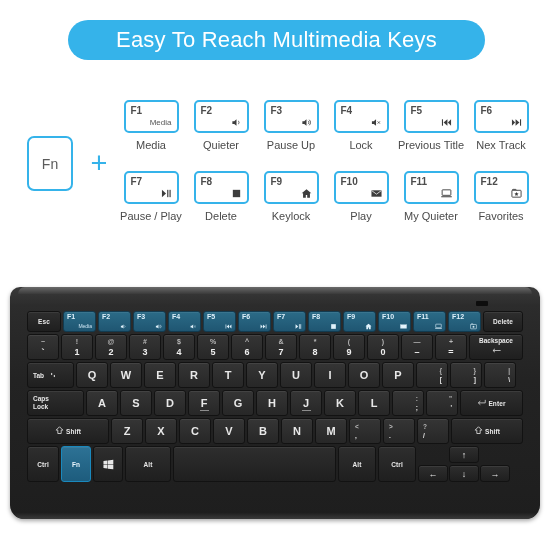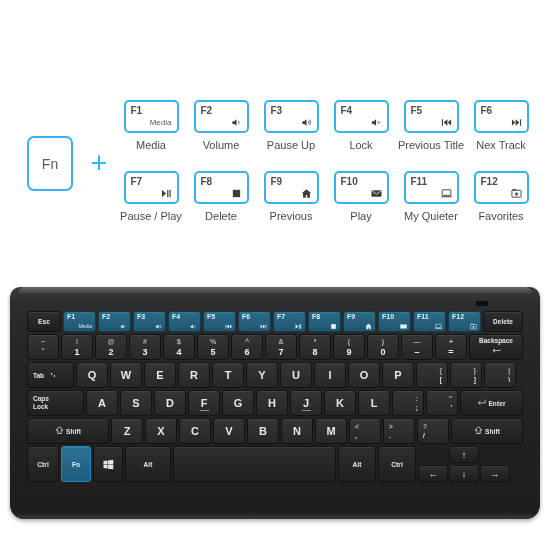--- a/index.html
+++ b/index.html
@@ -192,20 +192,23 @@
   .arrowblock {
     position: relative; width: 100px; height: 38px;
   }
   .arrowblock .key { position: absolute; margin: 0; }
 </style>
 </head>
 <body>
 
 <div id="root">
 
+  <div class="banner">
+    <span class="banner-text">Easy To Reach Multimedia Keys</span>
+  </div>
 
   <div class="fn-key">
     <span>Fn</span>
   </div>
   <div class="plus">+</div>
 
   <div class="fgrid">
     <div class="frow row1" id="frow1">
         <div class="fcell">
           <div class="fkey">
@@ -219,21 +222,21 @@
         <div class="fcell">
           <div class="fkey">
             <span class="flabel">F2</span>
             <span class="ficon">
               <svg width="11" height="11" viewBox="0 0 24 24" fill="#3d3d3d">
                 <path d="M3 9v6h4l5 4V5L7 9H3z"></path>
                 <path d="M15.5 8.5a4 4 0 0 1 0 7" stroke="#3d3d3d" stroke-width="1.8" fill="none"></path>
               </svg>
             </span>
           </div>
-          <div class="fcaption">Volume</div>
+          <div class="fcaption">Quieter</div>
         </div>
         <div class="fcell">
           <div class="fkey">
             <span class="flabel">F3</span>
             <span class="ficon">
               <svg width="11" height="11" viewBox="0 0 24 24" fill="#3d3d3d">
                 <path d="M3 9v6h4l5 4V5L7 9H3z"></path>
                 <path d="M15 8.5a4 4 0 0 1 0 7" stroke="#3d3d3d" stroke-width="1.8" fill="none"></path>
                 <path d="M18 6a8 8 0 0 1 0 12" stroke="#3d3d3d" stroke-width="1.8" fill="none"></path>
               </svg>
@@ -307,21 +310,21 @@
         </div>
         <div class="fcell">
           <div class="fkey">
             <span class="flabel">F9</span>
             <span class="ficon">
               <svg width="11" height="11" viewBox="0 0 24 24" fill="#3d3d3d">
                 <path d="M12 2.5L1.5 11.5h3V21h6v-6h3v6h6v-9.5h3L12 2.5z"></path>
               </svg>
             </span>
           </div>
-          <div class="fcaption">Previous</div>
+          <div class="fcaption">Keylock</div>
         </div>
         <div class="fcell">
           <div class="fkey">
             <span class="flabel">F10</span>
             <span class="ficon">
               <svg width="11" height="11" viewBox="0 0 24 24" fill="#3d3d3d">
                 <path d="M1 5h22v14H1z"></path>
                 <path d="M1.6 5.8L12 13.4 22.4 5.8" stroke="#fff" stroke-width="1.6" fill="none"></path>
               </svg>
             </span>

